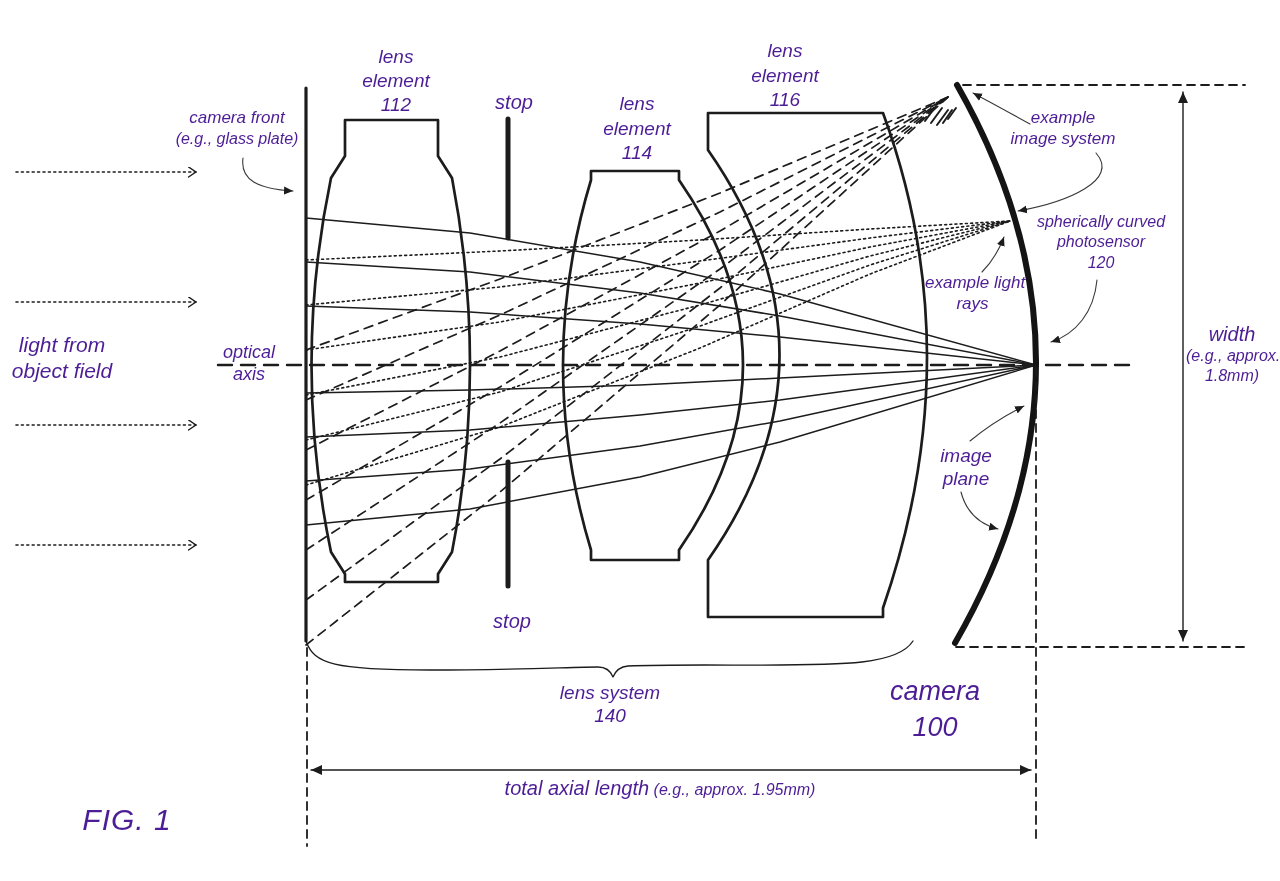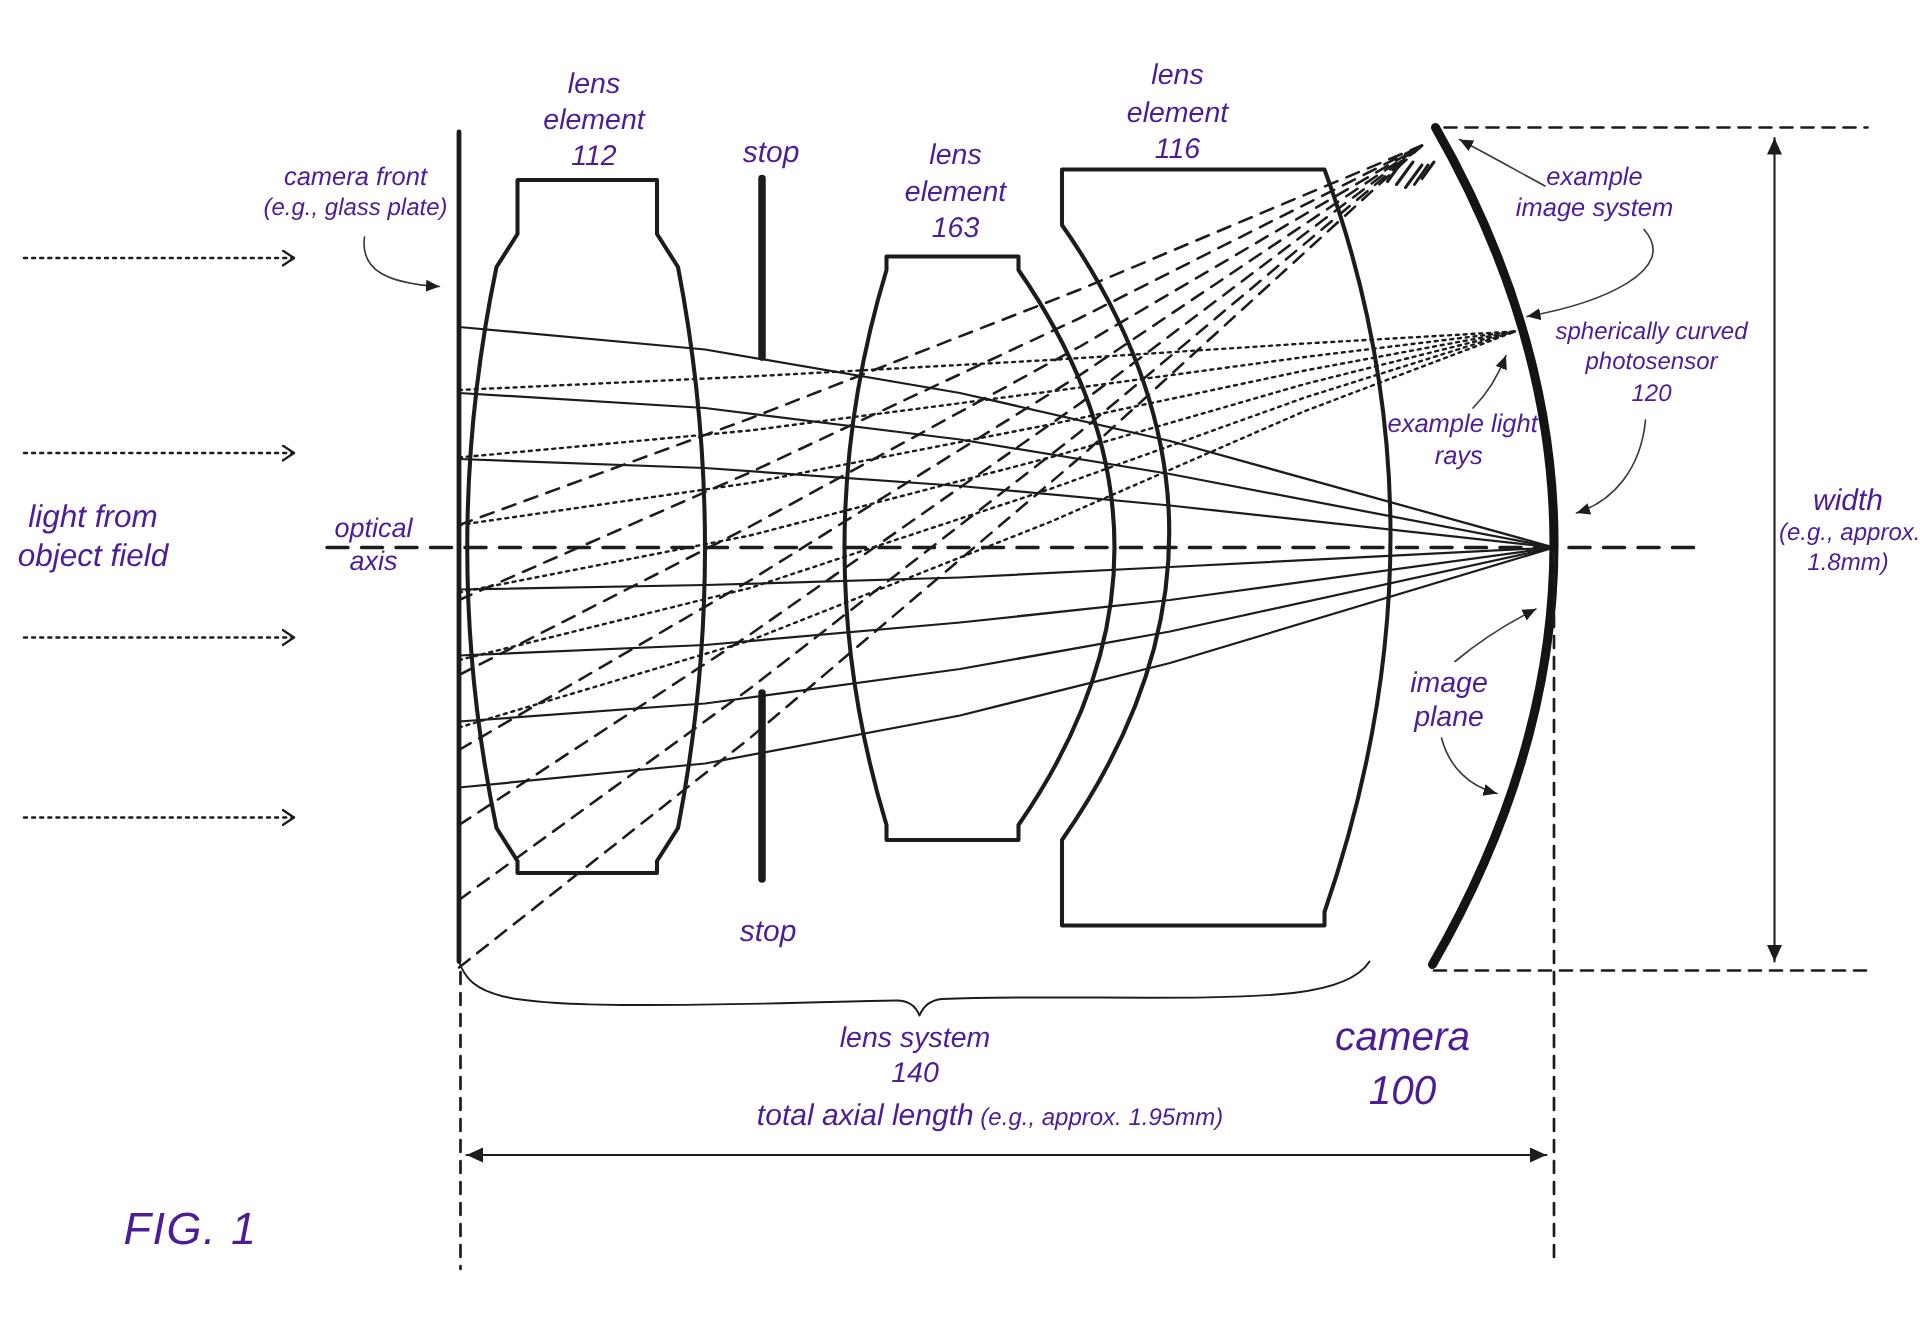--- a/index.html
+++ b/index.html
@@ -142,21 +142,21 @@
     <div>112</div>
   </div>
 
   <div class="label fs20" style="left:482px;top:90px;width:64px;">
     <div>stop</div>
   </div>
 
   <div class="label fs19" style="left:587px;top:92px;width:100px;line-height:1.3;">
     <div>lens</div>
     <div>element</div>
-    <div>163</div>
+    <div>114</div>
   </div>
 
   <div class="label fs19" style="left:735px;top:39px;width:100px;line-height:1.3;">
     <div>lens</div>
     <div>element</div>
     <div>116</div>
   </div>
 
   <div class="label fs20" style="left:480px;top:609px;width:64px;">
     <div>stop</div>
@@ -192,21 +192,21 @@
   <div class="label fs27" style="left:880px;top:674px;width:110px;line-height:1.33;">
     <div>camera</div>
     <div>100</div>
   </div>
 
   <div class="label fs19" style="left:550px;top:681px;width:120px;">
     <div>lens system</div>
     <div>140</div>
   </div>
 
-  <div class="label" style="left:380px;top:732px;width:560px;">
+  <div class="label" style="left:380px;top:776px;width:560px;">
     <span class="axial-main">total axial length</span>
     <span class="axial-detail">(e.g., approx. 1.95mm)</span>
   </div>
 
   <div class="label fig" style="left:62px;top:802px;width:130px;">
     <div>FIG. 1</div>
   </div>
 
 </div>
 

